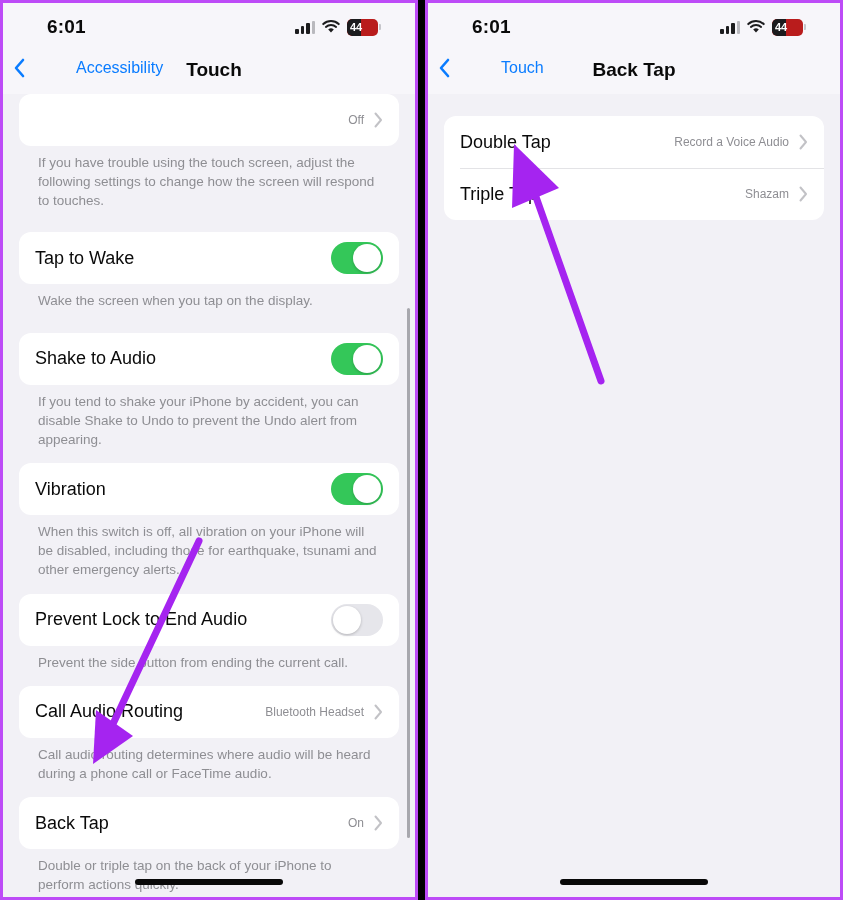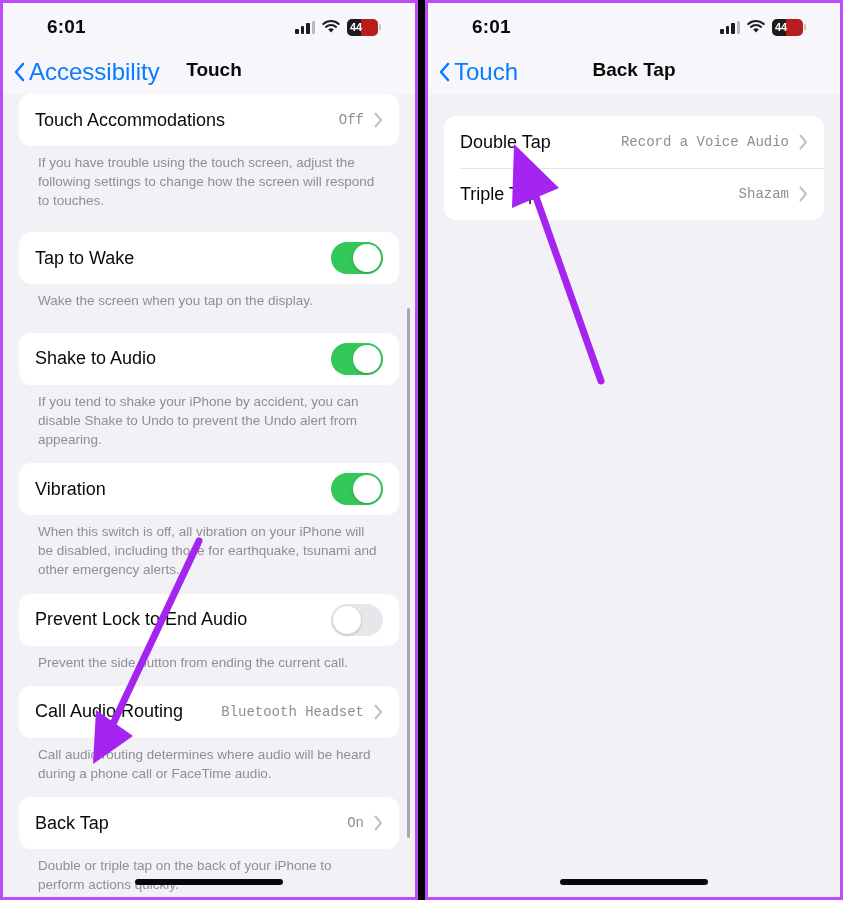--- a/index.html
+++ b/index.html
@@ -90,21 +90,21 @@
     height: 43px;
     background: #f7f6fa;
   }
   .nav-back {
     position: absolute; left: 10px; top: 7px;
     display: flex; align-items: center; gap: 4px;
     color: #0a7cff;
     cursor: pointer;
   }
   .nav-back .chev { width: 12px; height: 20px; }
-  .nav-back .lbl { font-size: 24px; }
+  .nav-back .lbl { font-size: 16px; margin-left: 47px; }
   .nav-title {
     position: absolute; left: 0; right: 0; top: 8px;
     text-align: center;
     font-size: 19px; font-weight: bold; color: #0a0a0a;
   }
   .phone.left .nav-title { padding-left: 10px; }
 
   
   .content {
     position: relative;
@@ -126,24 +126,23 @@
     content: "";
     position: absolute; left: 16px; right: 0; top: 0;
     height: 1px; background: #e3e3e6;
   }
   .row .label {
     font-size: 18px; color: #0a0a0a;
     white-space: nowrap;
   }
   .row .spacer { flex: 1 1 auto; }
   .row .value {
-    font-size: 14px; color: #8e8e93;
+    font-size: 12px; color: #8e8e93;
     margin-right: 10px;
     white-space: nowrap;
-    font-family: Liberation Mono, monospace;
   }
   .row .disclosure {
     width: 9px; height: 16px; flex: 0 0 auto;
     color: #c2c2c6;
   }
   .footnote {
     font-size: 13.5px;
     line-height: 1.42;
     color: #8e8e93;
     padding: 7px 19px 0 19px;
@@ -241,21 +240,20 @@
           </span>
           <span class="lbl">Accessibility</span>
         </div>
         <div class="nav-title">Touch</div>
       </div>
 
       <div class="content">
 
         <div class="card">
           <div class="row">
-            <span class="label">Touch Accommodations</span>
             <span class="spacer"></span>
             <span class="value">Off</span>
             <span class="disclosure">
               <svg width="9" height="16" viewBox="0 0 9 16">
                   <path d="M1.5 1.5 L7 8 L1.5 14.5" stroke="#c2c2c6" stroke-width="2" fill="none" stroke-linecap="round" stroke-linejoin="round"></path>
                 </svg>
             </span>
           </div>
         </div>
         <div class="footnote">If you have trouble using the touch screen, adjust the following settings to change how the screen will respond to touches.</div>

